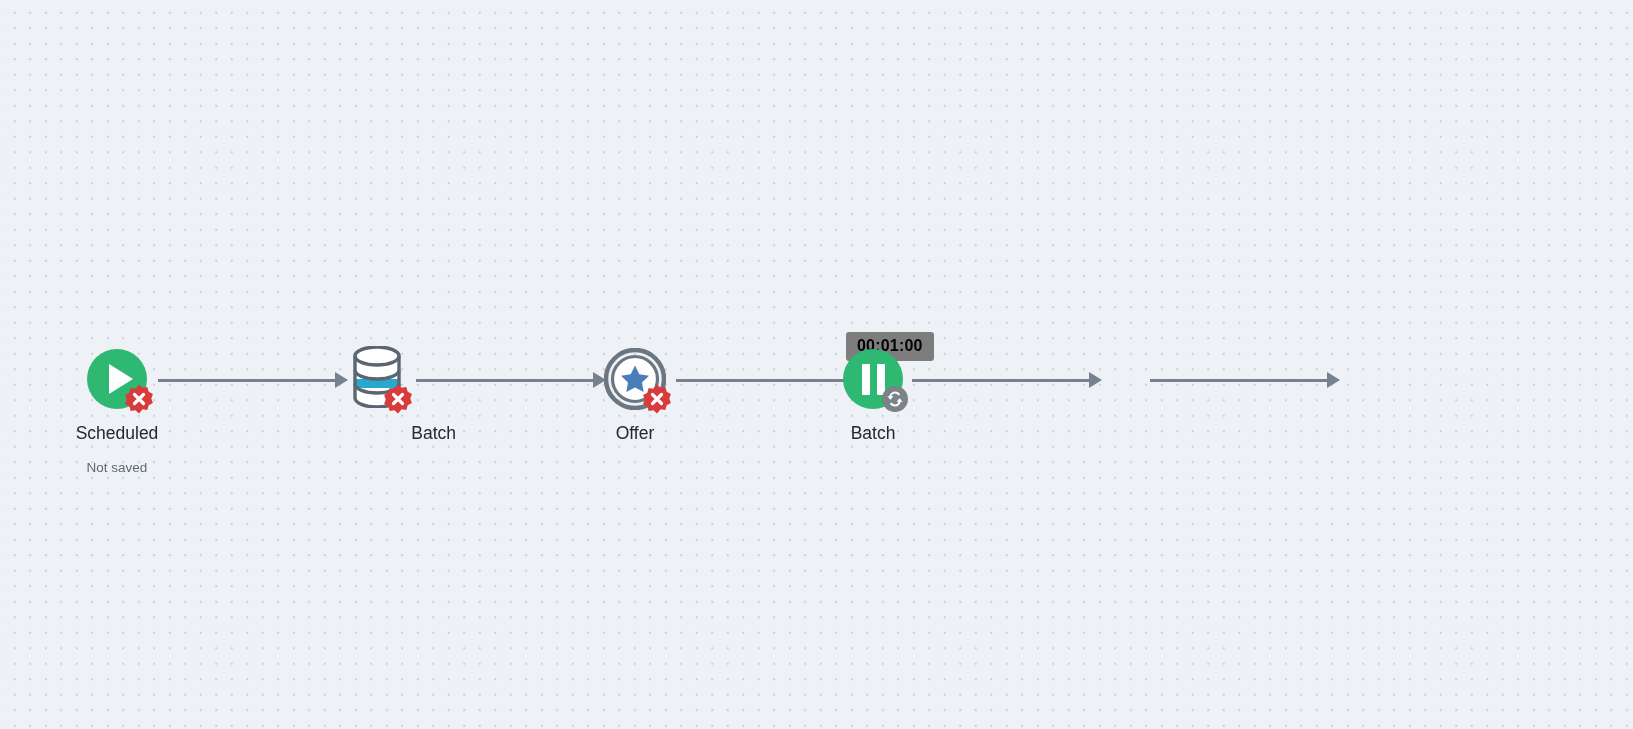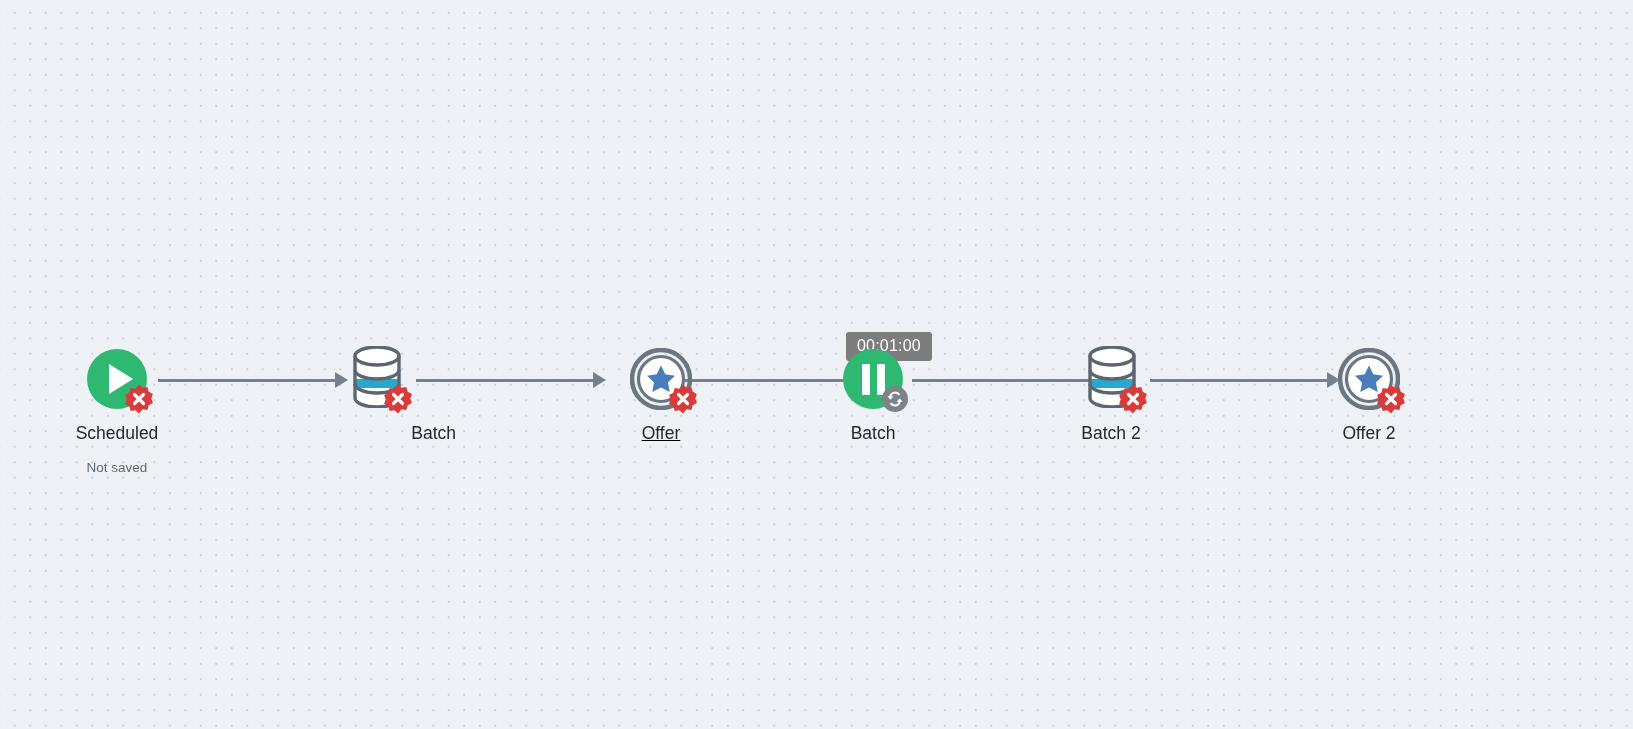--- a/index.html
+++ b/index.html
@@ -138,23 +138,23 @@
     right: -2px;
     bottom: 0px;
     width: 28px;
     height: 28px;
   }
 
   
   .tooltip {
     position: absolute;
     background: #7d7d7d;
-    color: #ffffff;
+    color: #000000;
     font-size: 16px;
-    font-weight: normal;
+    font-weight: bold;
     padding: 5px 11px 6px 11px;
     border-radius: 3px;
     white-space: nowrap;
     letter-spacing: 0.2px;
   }
 </style>
 </head>
 <body>
 
 <div id="canvas">
@@ -214,21 +214,21 @@
         <path d="M4 38 a22 9 0 0 0 44 0" fill="none" stroke="#5b6670" stroke-width="3.4"></path>
       </svg>
       <svg class="error-badge" viewBox="0 0 32 32">
         <path fill="#d93b3b" d="M16 1.6l3.6 3.1 4.7-0.6 1.4 4.6 4.2 2.3-1.6 4.5 1.6 4.5-4.2 2.3-1.4 4.6-4.7-0.6L16 30.4l-3.6-3.1-4.7 0.6-1.4-4.6-4.2-2.3 1.6-4.5-1.6-4.5 4.2-2.3 1.4-4.6 4.7 0.6z"></path>
         <path stroke="#ffffff" stroke-width="3.2" stroke-linecap="round" d="M11.5 11.5 L20.5 20.5 M20.5 11.5 L11.5 20.5"></path>
       </svg>
     </div>
     <div class="node-label">Batch</div>
   </div>
 
-  <div class="node" style="left:581px; top:345px;text-decoration:underline;">
+  <div class="node" style="left:555px; top:345px;">
     <div class="node-icon-wrap">
       <svg class="offer-icon" viewBox="0 0 62 62">
         <circle cx="31" cy="31" r="29" fill="none" stroke="#6b7680" stroke-width="4.5"></circle>
         <circle cx="31" cy="31" r="22.5" fill="#ffffff" stroke="#6b7680" stroke-width="3.2"></circle>
         <path fill="#4a7ebb" d="M31 17.5l4.3 8.8 9.7 1.4-7 6.8 1.7 9.6-8.7-4.6-8.7 4.6 1.7-9.6-7-6.8 9.7-1.4z"></path>
       </svg>
       <svg class="error-badge" viewBox="0 0 32 32">
         <path fill="#d93b3b" d="M16 1.6l3.6 3.1 4.7-0.6 1.4 4.6 4.2 2.3-1.6 4.5 1.6 4.5-4.2 2.3-1.4 4.6-4.7-0.6L16 30.4l-3.6-3.1-4.7 0.6-1.4-4.6-4.2-2.3 1.6-4.5-1.6-4.5 4.2-2.3 1.4-4.6 4.7 0.6z"></path>
         <path stroke="#ffffff" stroke-width="3.2" stroke-linecap="round" d="M11.5 11.5 L20.5 20.5 M20.5 11.5 L11.5 20.5"></path>
       </svg>
@@ -247,51 +247,15 @@
       </div>
       <svg class="recur-badge" viewBox="0 0 28 28">
         <circle cx="14" cy="14" r="13" fill="#7b8288"></circle>
         <path fill="#ffffff" d="M14 6.4c2.2 0 4.1 1.1 5.2 2.8l-1.9 1.2c-0.7-1.1-1.9-1.8-3.3-1.8-1.7 0-3.2 1.1-3.7 2.7h2.1l-3 3.4-3-3.4h1.8C8.9 8.6 11.2 6.4 14 6.4z"></path>
         <path fill="#ffffff" d="M14 21.6c-2.2 0-4.1-1.1-5.2-2.8l1.9-1.2c0.7 1.1 1.9 1.8 3.3 1.8 1.7 0 3.2-1.1 3.7-2.7h-2.1l3-3.4 3 3.4h-1.8C19.1 19.4 16.8 21.6 14 21.6z"></path>
       </svg>
     </div>
     <div class="node-label">Batch</div>
   </div>
 
-  <div class="node" style="left:1031px; top:345px;">
-    <div class="node-icon-wrap">
-      <svg class="db-icon" viewBox="0 0 52 62">
-        <defs>
-          <clipPath id="dbclip2">
-            <path d="M4 10 h44 v42 a22 9 0 0 1 -44 0 z"></path>
-          </clipPath>
-        </defs>
-        <path d="M4 10 h44 v42 a22 9 0 0 1 -44 0 z" fill="#ffffff"></path>
-        <rect x="4" y="33" width="44" height="9" fill="#29a8cf" clip-path="url(#dbclip2)"></rect>
-        <ellipse cx="26" cy="10" rx="22" ry="9" fill="#ffffff" stroke="#5b6670" stroke-width="3.4"></ellipse>
-        <path d="M4 10 v42 a22 9 0 0 0 44 0 v-42" fill="none" stroke="#5b6670" stroke-width="3.4"></path>
-        <path d="M4 24 a22 9 0 0 0 44 0" fill="none" stroke="#5b6670" stroke-width="3.4"></path>
-        <path d="M4 38 a22 9 0 0 0 44 0" fill="none" stroke="#5b6670" stroke-width="3.4"></path>
-      </svg>
-      <svg class="error-badge" viewBox="0 0 32 32">
-        <path fill="#d93b3b" d="M16 1.6l3.6 3.1 4.7-0.6 1.4 4.6 4.2 2.3-1.6 4.5 1.6 4.5-4.2 2.3-1.4 4.6-4.7-0.6L16 30.4l-3.6-3.1-4.7 0.6-1.4-4.6-4.2-2.3 1.6-4.5-1.6-4.5 4.2-2.3 1.4-4.6 4.7 0.6z"></path>
-        <path stroke="#ffffff" stroke-width="3.2" stroke-linecap="round" d="M11.5 11.5 L20.5 20.5 M20.5 11.5 L11.5 20.5"></path>
-      </svg>
-    </div>
-    <div class="node-label">Batch 2</div>
-  </div>
-
-  <div class="node" style="left:1289px; top:345px;">
-    <div class="node-icon-wrap">
-      <svg class="offer-icon" viewBox="0 0 62 62">
-        <circle cx="31" cy="31" r="29" fill="none" stroke="#6b7680" stroke-width="4.5"></circle>
-        <circle cx="31" cy="31" r="22.5" fill="#ffffff" stroke="#6b7680" stroke-width="3.2"></circle>
-        <path fill="#4a7ebb" d="M31 17.5l4.3 8.8 9.7 1.4-7 6.8 1.7 9.6-8.7-4.6-8.7 4.6 1.7-9.6-7-6.8 9.7-1.4z"></path>
-      </svg>
-      <svg class="error-badge" viewBox="0 0 32 32">
-        <path fill="#d93b3b" d="M16 1.6l3.6 3.1 4.7-0.6 1.4 4.6 4.2 2.3-1.6 4.5 1.6 4.5-4.2 2.3-1.4 4.6-4.7-0.6L16 30.4l-3.6-3.1-4.7 0.6-1.4-4.6-4.2-2.3 1.6-4.5-1.6-4.5 4.2-2.3 1.4-4.6 4.7 0.6z"></path>
-        <path stroke="#ffffff" stroke-width="3.2" stroke-linecap="round" d="M11.5 11.5 L20.5 20.5 M20.5 11.5 L11.5 20.5"></path>
-      </svg>
-    </div>
-    <div class="node-label">Offer 2</div>
-  </div>
+
 
 </div>
 
 </body></html>

